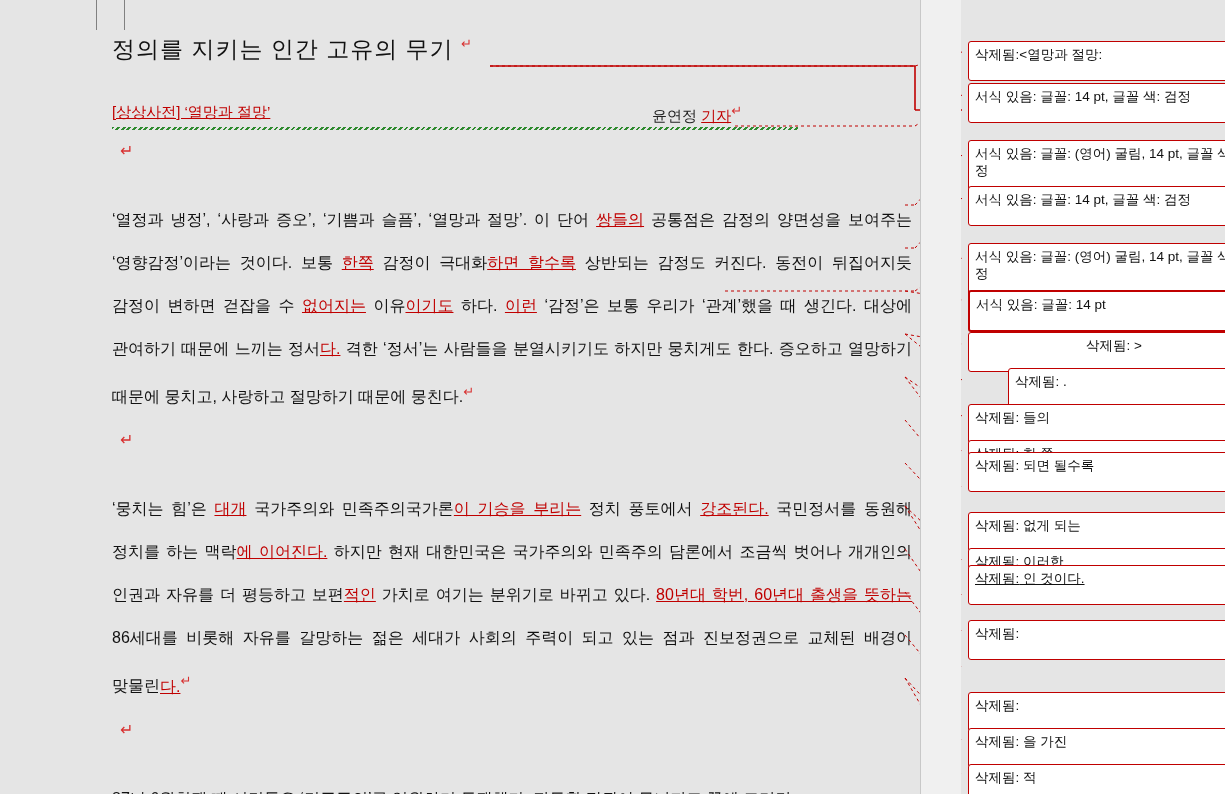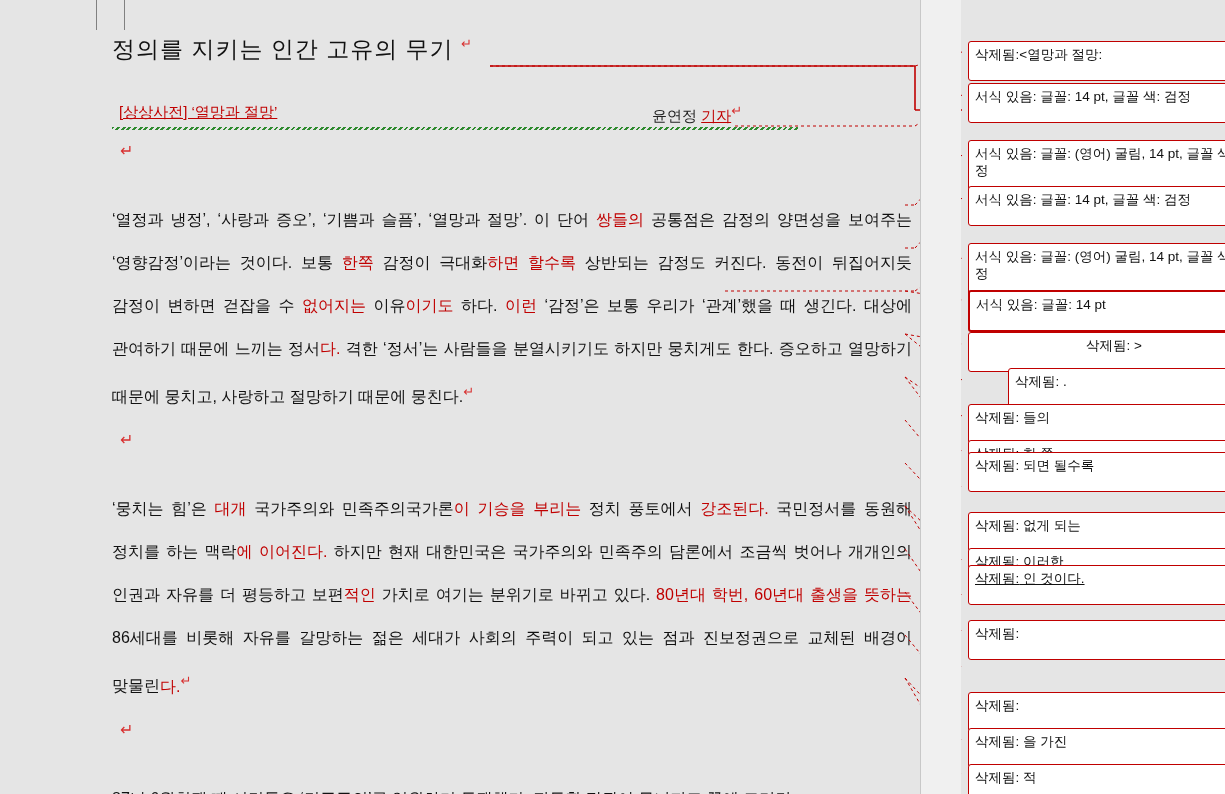--- a/index.html
+++ b/index.html
@@ -58,21 +58,20 @@
     margin-top: 34px;
     height: 26px;
     font-size: 15px;
     color: #c00000;
   }
   .byline-left {
     position: absolute;
     left: 0; top: 0;
     text-decoration: underline;
     text-decoration-color: #c00000;
-    margin-left: 7px;
   }
   .byline-right {
     position: absolute;
     left: 540px; top: 0;
     color: #222;
   }
   .byline-right .chg {
     color: #c00000;
     text-decoration: underline;
   }
@@ -98,20 +97,21 @@
   .spacer-line {
     height: 43px;
     font-size: 16px;
     line-height: 43px;
     color: #d83030;
     padding-left: 8px;
   }
 
   .ins {
     color: #c00000;
+    text-decoration: underline;
     text-decoration-color: #c00000;
     margin-top: 44px;
   }
 
   
   .connectors {
     position: absolute;
     left: 0; top: 0;
     width: 1225px; height: 794px;
     pointer-events: none;

